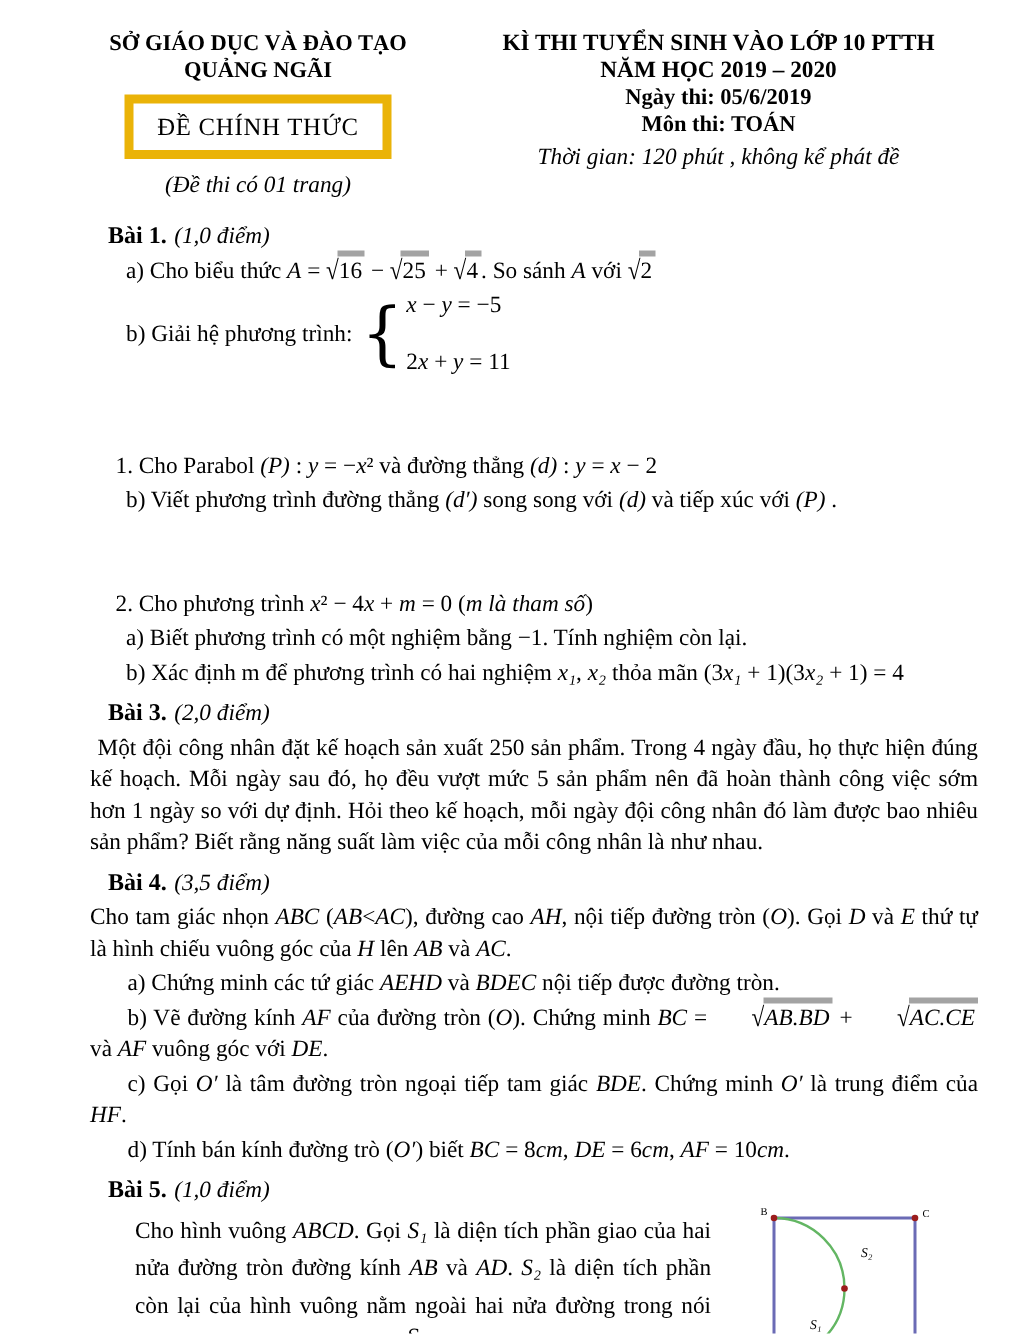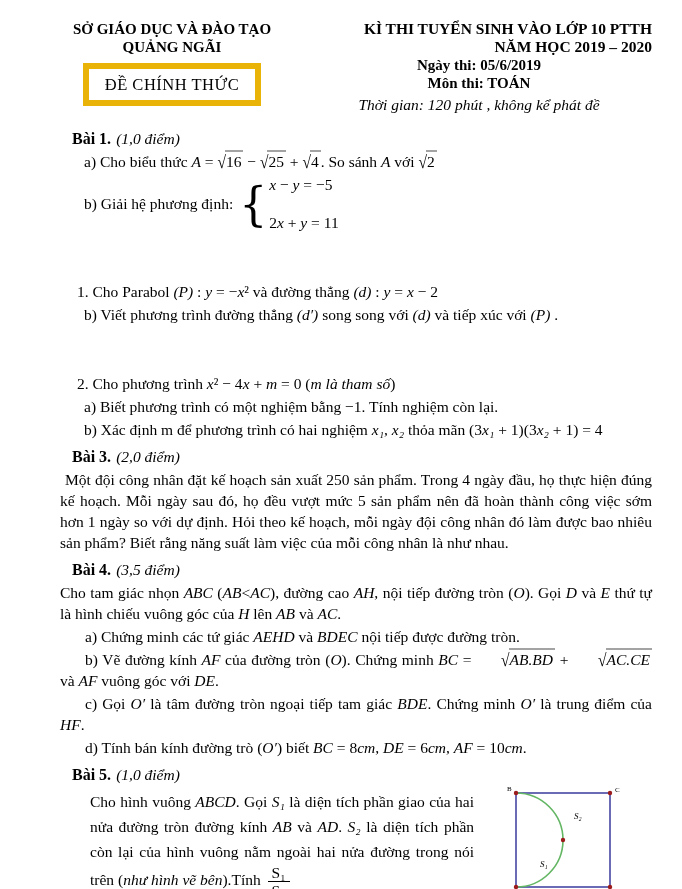--- a/index.html
+++ b/index.html
@@ -6,41 +6,41 @@
   body{width:682px;height:889px;overflow:hidden;font-family:"Liberation Serif","DejaVu Serif",serif;color:#000;}
   .page{padding:20px 30px 0 38px;font-size:15.5px;line-height:21px;}
 
   
   .hdr{display:flex;}
   .hdr-left{width:268px;text-align:center;}
   .hdr-right{flex:1;text-align:center;}
   .hl1,.hl2{font-weight:bold;font-size:15px;line-height:18px;}
   .official-box{display:inline-block;border:6px solid #eab308;padding:5px 16px;margin-top:7px;font-size:16.5px;letter-spacing:.5px;}
   .page-note{font-style:italic;margin-top:7px;font-size:15.5px;}
-  .hr1,.hr2{font-weight:bold;font-size:15.5px;line-height:18px;text-align:right;}
+  .hr1,.hr2{font-weight:bold;font-size:15.5px;line-height:18px;}
   .hr-date,.hr-subj{font-weight:bold;font-size:15px;line-height:18px;}
   .hr-time{font-style:italic;font-size:15.5px;line-height:21px;margin-top:2px;}
 
   
   .content{margin-top:13px;}
   .bai-h{margin:6px 0 2px 34px;}
   .bai-h b{font-size:16px;}
   .bai-h .pts{font-style:italic;margin-left:5px;}
   .line{margin:2px 0;}
   .item{margin-left:46px;}
   .num{margin-left:39px;margin-top:48px;}
   .para{margin-left:22px;text-align:justify;}
   .ind5{text-indent:5px;}
   .hang{margin-left:22px;text-indent:25px;text-align:justify;}
 
   
   i{font-style:italic;}
   .sq{white-space:nowrap;}
   .sq .sqs{display:inline-block;transform:scaleY(1.15);margin-right:-1px;}
-  .sq .rad{border-top:2px solid #a3a3a3;padding:1px 2px 0 1px;}
+  .sq .rad{border-top:4px solid #a3a3a3;padding:1px 2px 0 1px;}
   .frac{display:inline-block;vertical-align:middle;text-align:center;line-height:17px;margin-left:3px;}
   .frac .fn{display:block;border-bottom:1px solid #000;padding:0 4px;}
   .frac .fd{display:block;}
 
   
   .sys-row{display:flex;align-items:center;margin-left:46px;margin-top:2px;}
   .sys{display:inline-flex;align-items:center;margin-left:6px;}
   .sys .brace{font-size:44px;font-weight:400;line-height:1;transform:scaleY(1.05);font-family:"DejaVu Serif",serif;}
   .sys .eqs{display:flex;flex-direction:column;gap:17px;margin-left:2px;}
 
@@ -57,38 +57,39 @@
 </head>
 <body>
 
 <div class="page">
 
   <div class="hdr">
     <div class="hdr-left">
       <div class="hl1">SỞ GIÁO DỤC VÀ ĐÀO TẠO</div>
       <div class="hl2">QUẢNG NGÃI</div>
       <div><span class="official-box">ĐỀ CHÍNH THỨC</span></div>
+      <div class="page-note">(Đề thi có 01 trang)</div>
     </div>
     <div class="hdr-right">
       <div class="hr1">KÌ THI TUYỂN SINH VÀO LỚP 10 PTTH</div>
       <div class="hr2">NĂM HỌC 2019 – 2020</div>
       <div class="hr-date">Ngày thi: 05/6/2019</div>
       <div class="hr-subj">Môn thi: TOÁN</div>
       <div class="hr-time">Thời gian: 120 phút , không kể phát đề</div>
     </div>
   </div>
 
   <div class="content">
 
     <div class="bai-h">
       <b>Bài 1.</b><span class="pts">(1,0 điểm)</span>
     </div>
     <div class="line item">a) Cho biểu thức <i>A</i> = <span class="sq"><span class="sqs">√</span><span class="rad">16</span></span> − <span class="sq"><span class="sqs">√</span><span class="rad">25</span></span> + <span class="sq"><span class="sqs">√</span><span class="rad">4</span></span>.  So sánh <i>A</i> với <span class="sq"><span class="sqs">√</span><span class="rad">2</span></span></div>
     <div class="sys-row">
-      <span>b) Giải hệ phương định:</span>
+      <span>b) Giải hệ phương trình:</span>
       <span class="sys">
         <span class="brace">{</span>
         <span class="eqs">
           <span><i>x</i> − <i>y</i> = −5</span>
           <span>2<i>x</i> + <i>y</i> = 11</span>
         </span>
       </span>
     </div>
 
     <div class="line num">1. Cho Parabol <i>(P)</i> : <i>y</i> = −<i>x</i>²  và đường thẳng <i>(d)</i> : <i>y</i> = <i>x</i> − 2</div>

